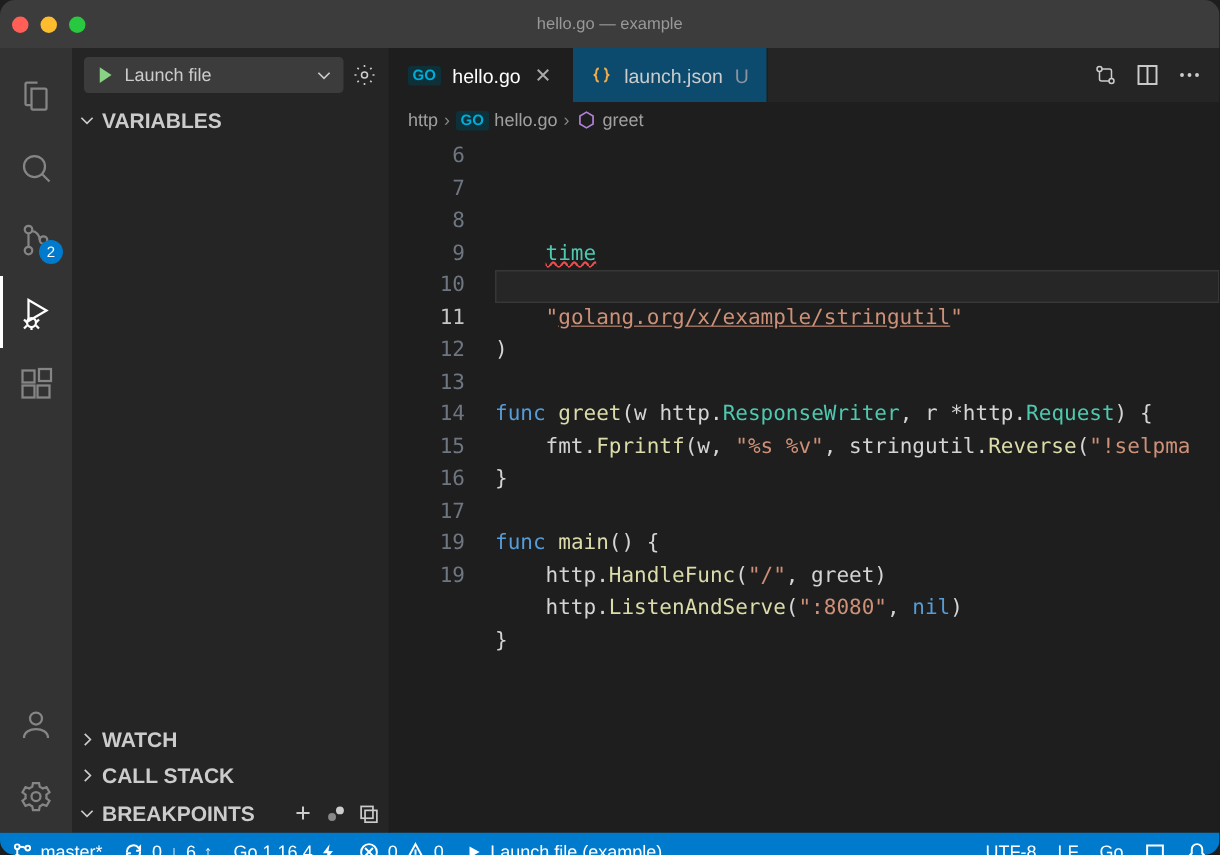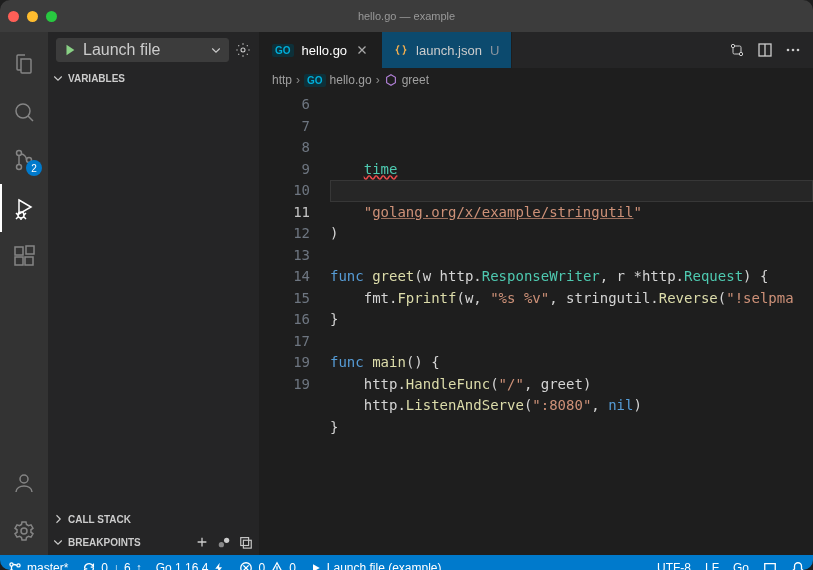--- a/index.html
+++ b/index.html
@@ -53,27 +53,27 @@
 .sidebar {
   width: 212px; background: #252526; display: flex; flex-direction: column;
   border-right: 1px solid #1e1e1e;
 }
 .run-header {
   display: flex; align-items: center; padding: 6px 8px; gap: 6px;
 }
 .launch-dropdown {
   flex: 1; display: flex; align-items: center; background: #3c3c3c;
   border: 1px solid #3c3c3c; border-radius: 3px; height: 24px; padding: 0 6px;
-  color: #ccc; font-size: 16px; cursor: pointer;
+  color: #ccc; font-size: 12px; cursor: pointer;
 }
 .play-icon-green { color: #89d185; margin-right: 6px; display: flex; }
 .chev { margin-left: auto; color: #ccc; }
 .gear-icon-sm { color: #ccc; cursor: pointer; }
 .section-header {
-  display: flex; align-items: center; padding: 4px 4px; font-size: 10px;
+  display: flex; align-items: center; padding: 4px 4px; font-size: 14px;
   font-weight: 700; color: #ccc; text-transform: uppercase; cursor: pointer;
   gap: 4px;
 }
 .section-header .spacer { flex: 1; }
 .section-header .action { color: #ccc; padding: 2px; }
 .bottom-sections { margin-top: auto; }
 .main-area { flex: 1; display: flex; flex-direction: column; background: #1e1e1e; }
 .tab-bar {
   display: flex; height: 36px; background: #252526; align-items: stretch;
 }
@@ -219,20 +219,26 @@
     </div>
 
     <div class="section-header">
       <svg width="12" height="12" viewBox="0 0 16 16" fill="none" stroke="currentColor" stroke-width="1.5">
           <path d="M3 6l5 5 5-5"></path>
         </svg>
       <span>VARIABLES</span>
     </div>
 
     <div class="bottom-sections">
+      <div class="section-header">
+        <svg width="12" height="12" viewBox="0 0 16 16" fill="none" stroke="currentColor" stroke-width="1.5">
+            <path d="M6 3l5 5-5 5"></path>
+          </svg>
+        <span>WATCH</span>
+      </div>
       <div class="section-header">
         <svg width="12" height="12" viewBox="0 0 16 16" fill="none" stroke="currentColor" stroke-width="1.5">
             <path d="M6 3l5 5-5 5"></path>
           </svg>
         <span>CALL STACK</span>
       </div>
       <div class="section-header">
         <svg width="12" height="12" viewBox="0 0 16 16" fill="none" stroke="currentColor" stroke-width="1.5">
             <path d="M3 6l5 5 5-5"></path>
           </svg>

